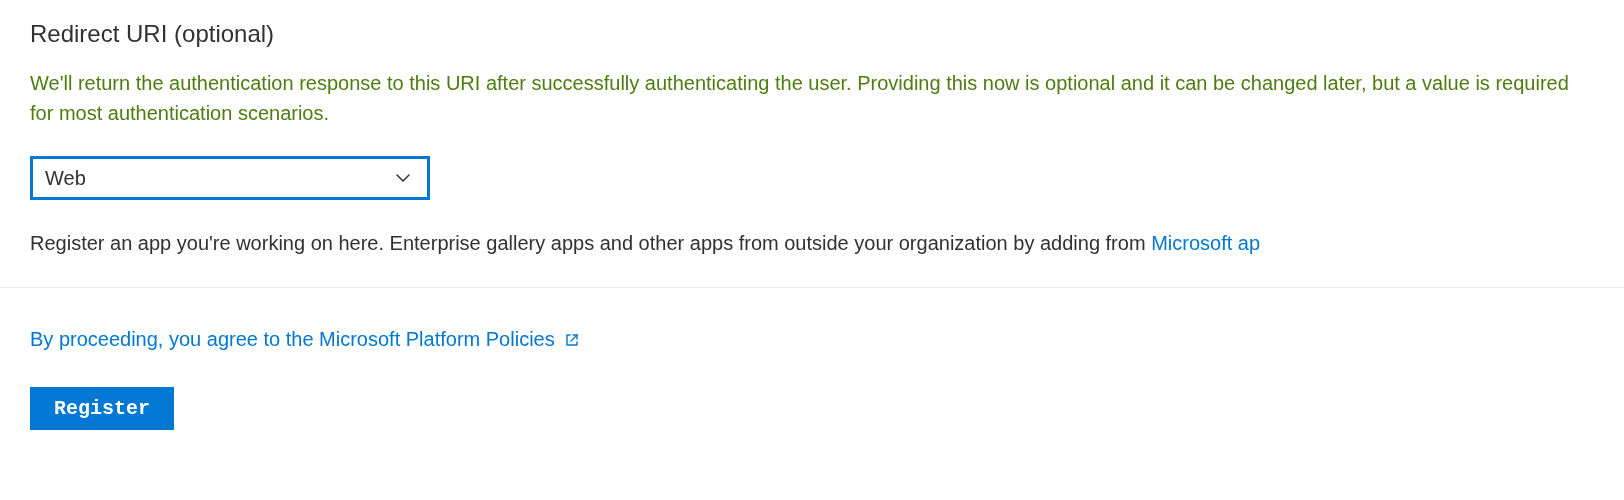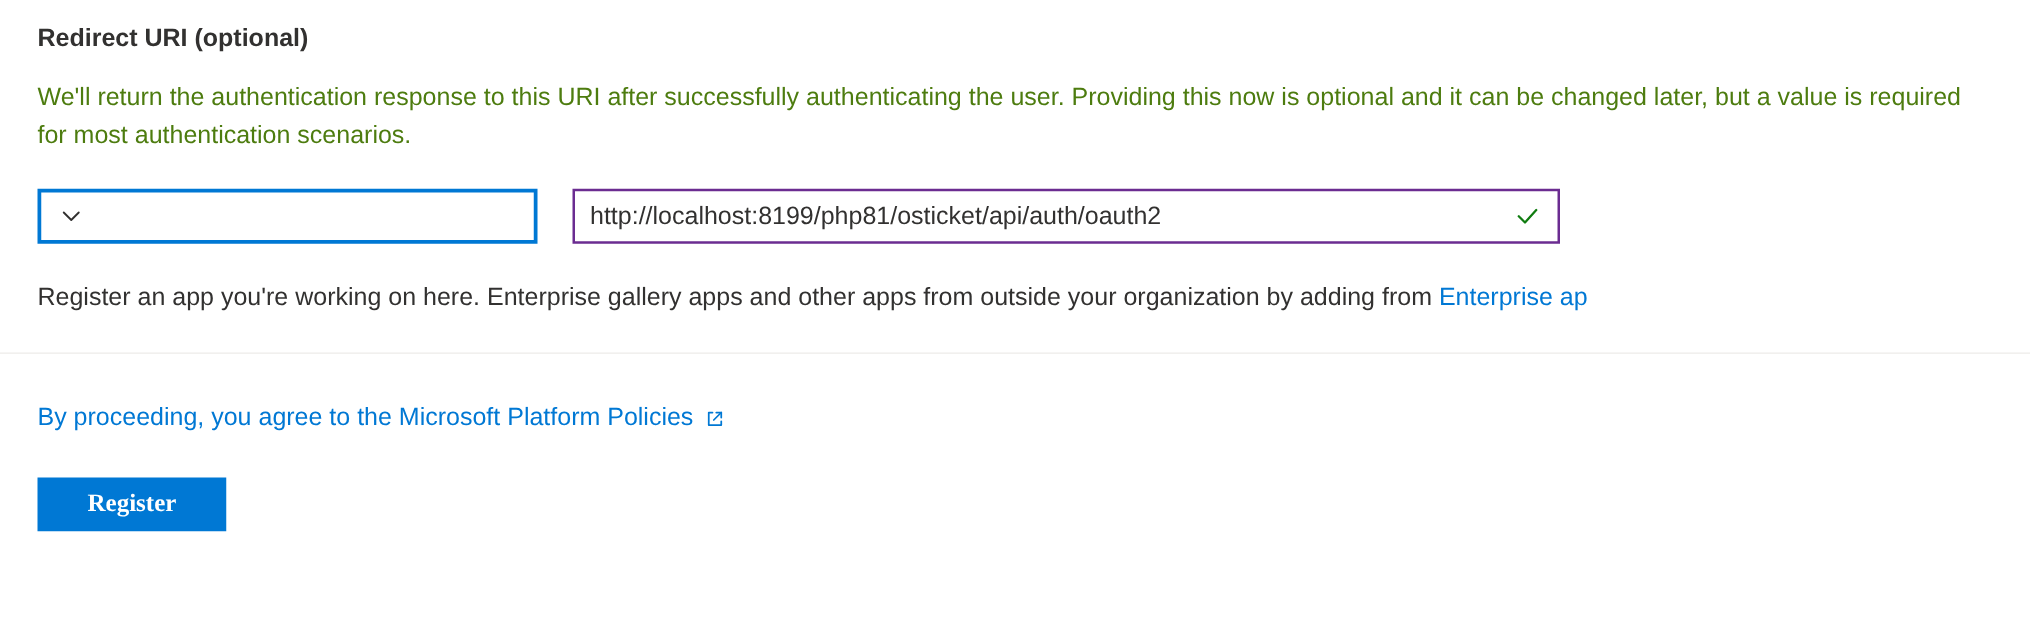--- a/index.html
+++ b/index.html
@@ -10,22 +10,22 @@
     body {
       font-family: "Segoe UI", -apple-system, BlinkMacSystemFont, sans-serif;
       background: #ffffff;
       color: #323130;
       width: 1624px;
       height: 500px;
       padding: 20px 30px;
       overflow: hidden;
     }
     .section-title {
-      font-size: 20px;
-      font-weight: 700;
+      font-size: 24px;
+      font-weight: 400;
       color: #323130;
       margin-bottom: 20px;
     }
     .description {
       font-size: 20px;
       line-height: 1.5;
       color: #4d7c0f;
       margin-bottom: 28px;
     }
     .form-row {
@@ -114,57 +114,50 @@
       width: 18px;
       height: 18px;
       display: inline-flex;
       align-items: center;
       justify-content: center;
     }
     .register-button {
       background: #0078d4;
       color: #ffffff;
       border: none;
-      padding: 10px 40px;
+      padding: 10px 24px;
       font-size: 20px;
       font-weight: 600;
-      font-family: Liberation Serif, serif;
+      font-family: Liberation Mono, monospace;
       cursor: pointer;
     }
   </style>
 </head>
 <body>
 
 
 
 <h2 class="section-title">Redirect URI (optional)</h2>
 
 <p class="description">We'll return the authentication response to this URI after successfully authenticating the user. Providing this now is optional and it can be changed later, but a value is required for most authentication scenarios.</p>
 
 <div class="form-row">
   <div class="platform-select">
+    <span class="platform-select-value">Web</span>
     <span class="chevron-icon">
       <svg width="20" height="20" viewBox="0 0 20 20" fill="none">
         <path d="M4 7 L10 13 L16 7" stroke="#323130" stroke-width="1.5" fill="none" stroke-linecap="round" stroke-linejoin="round"></path>
       </svg>
     </span>
   </div>
 
-  <div class="uri-input-wrapper">
-    <input type="text" class="uri-input" value="http://localhost:8199/php81/osticket/api/auth/oauth2" style="">
-    <span class="checkmark-icon">
-      <svg width="20" height="20" viewBox="0 0 20 20" fill="none">
-        <path d="M3 10 L8 15 L17 5" stroke="#107c10" stroke-width="1.8" fill="none" stroke-linecap="round" stroke-linejoin="round"></path>
-      </svg>
-    </span>
-  </div>
 </div>
 
 <p class="helper-text">
-  <span>Register an app you're working on here. Enterprise gallery apps and other apps from outside your organization by adding from </span><span class="link">Enterprise ap</span>
+  <span>Register an app you're working on here. Enterprise gallery apps and other apps from outside your organization by adding from </span><span class="link">Microsoft ap</span>
 </p>
 
 <hr class="divider">
 
 <a class="policies-link">
   <span>By proceeding, you agree to the Microsoft Platform Policies</span>
   <span class="external-link-icon">
     <svg width="16" height="16" viewBox="0 0 16 16" fill="none">
       <path d="M6 3 H3 V13 H13 V10" stroke="#0078d4" stroke-width="1.4" fill="none" stroke-linecap="round" stroke-linejoin="round"></path>
       <path d="M9 3 H13 V7" stroke="#0078d4" stroke-width="1.4" fill="none" stroke-linecap="round" stroke-linejoin="round"></path>

